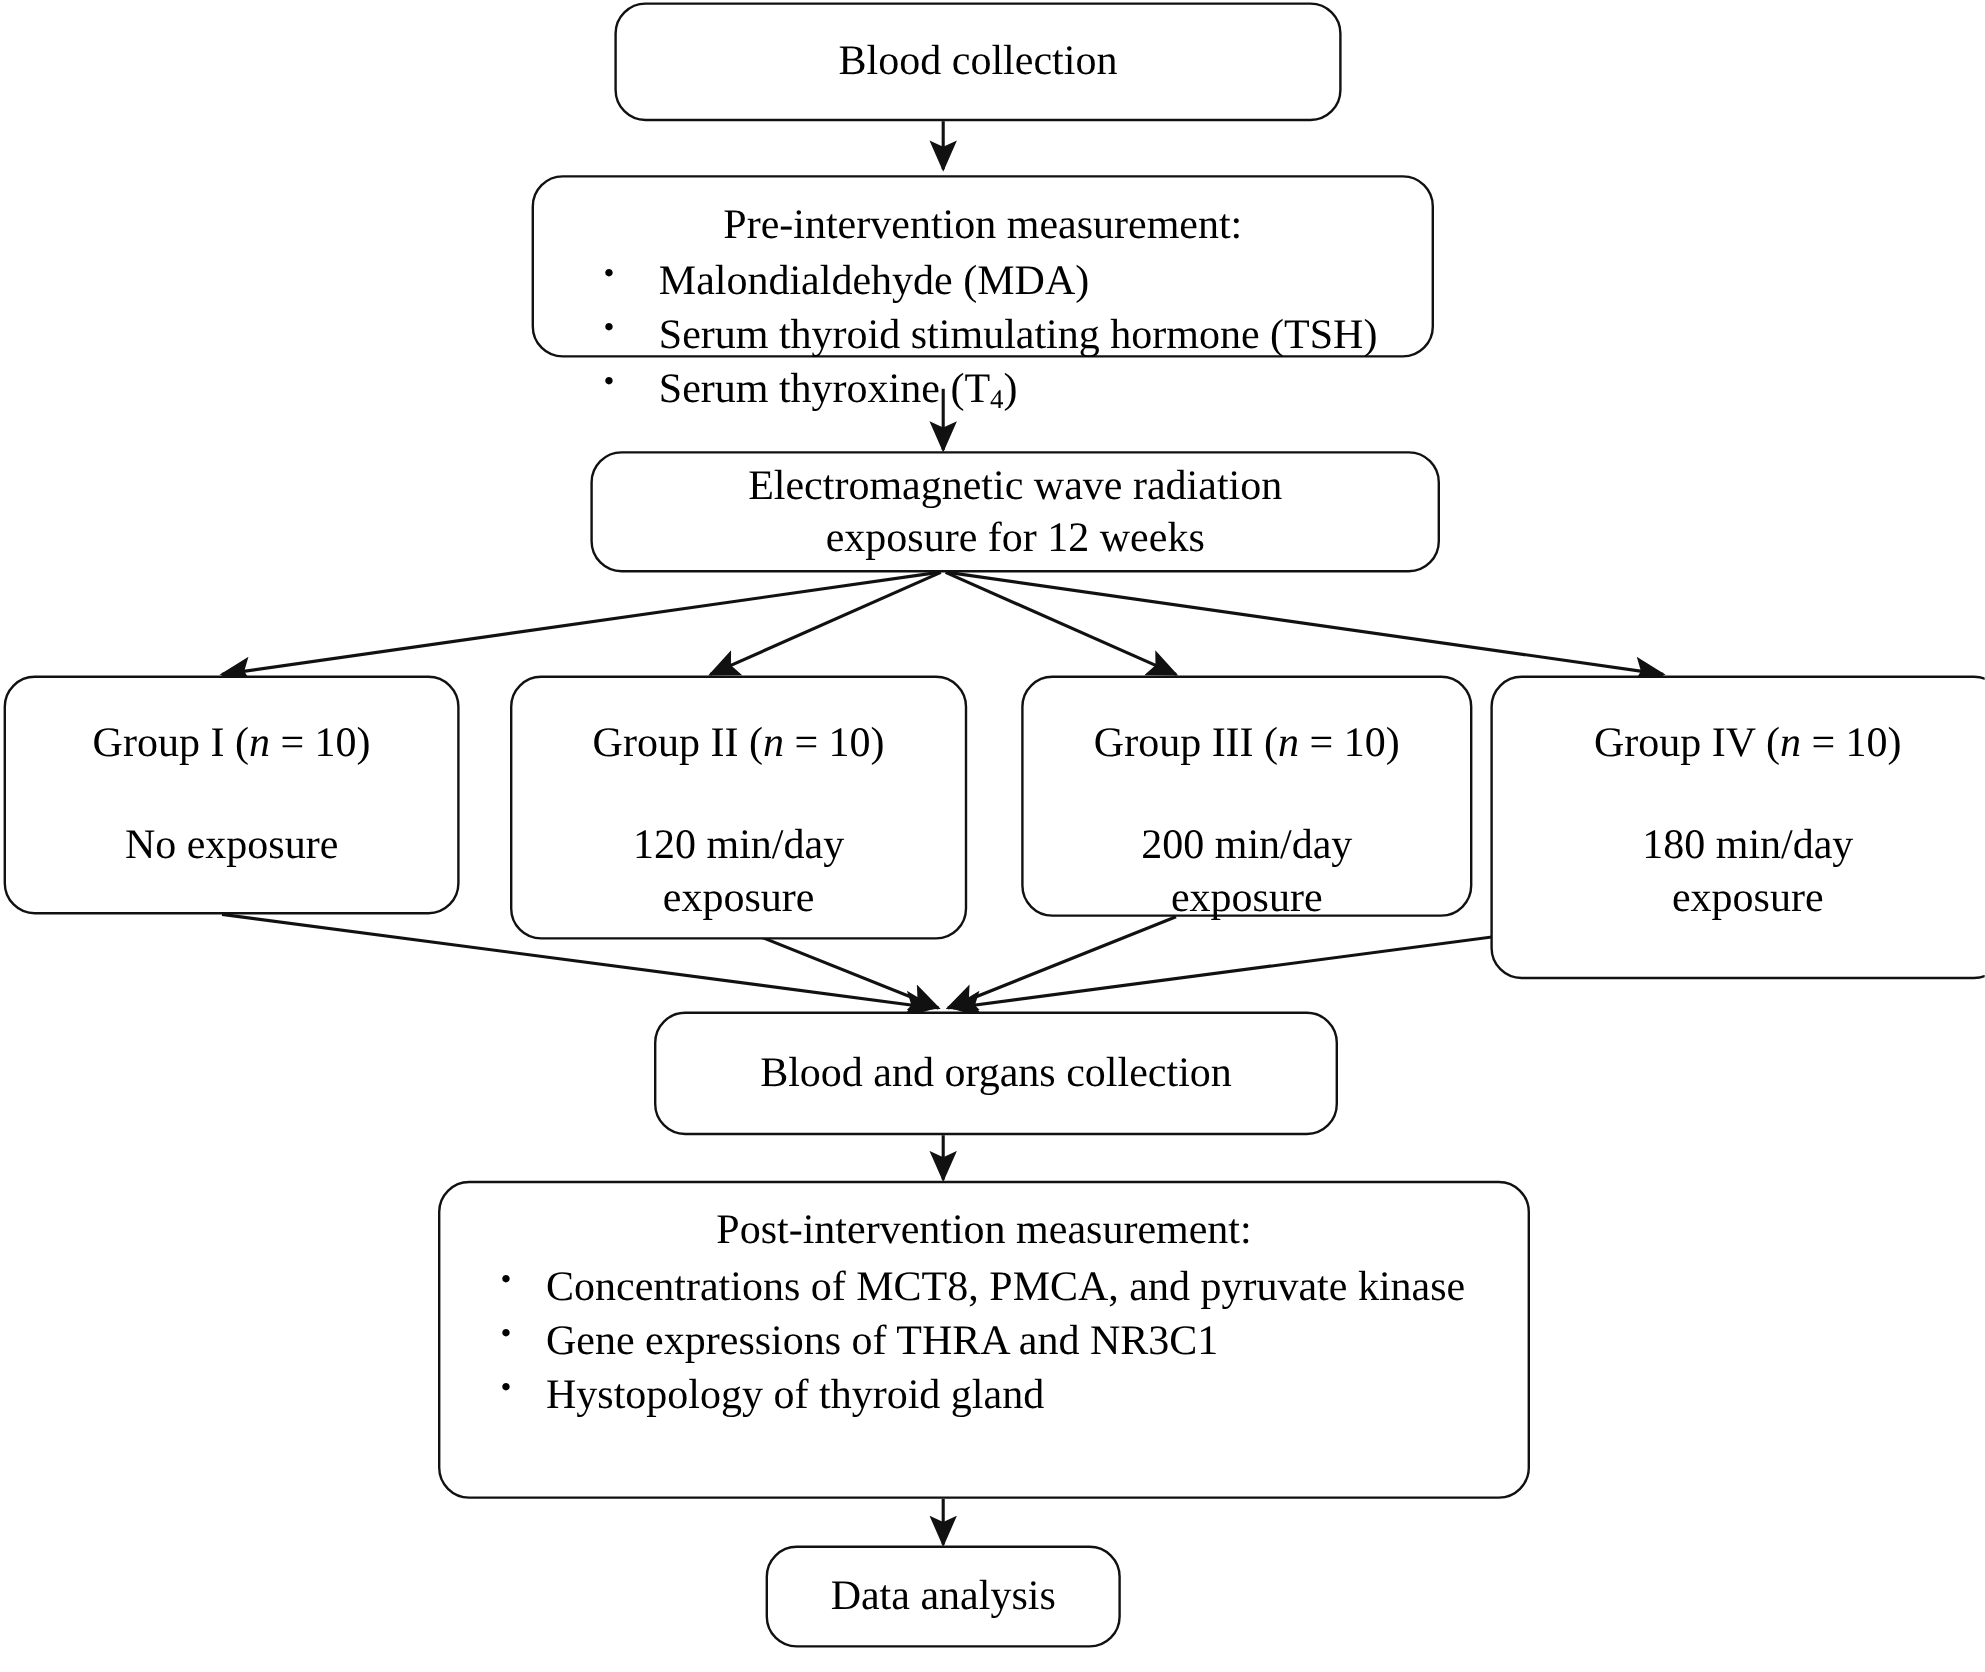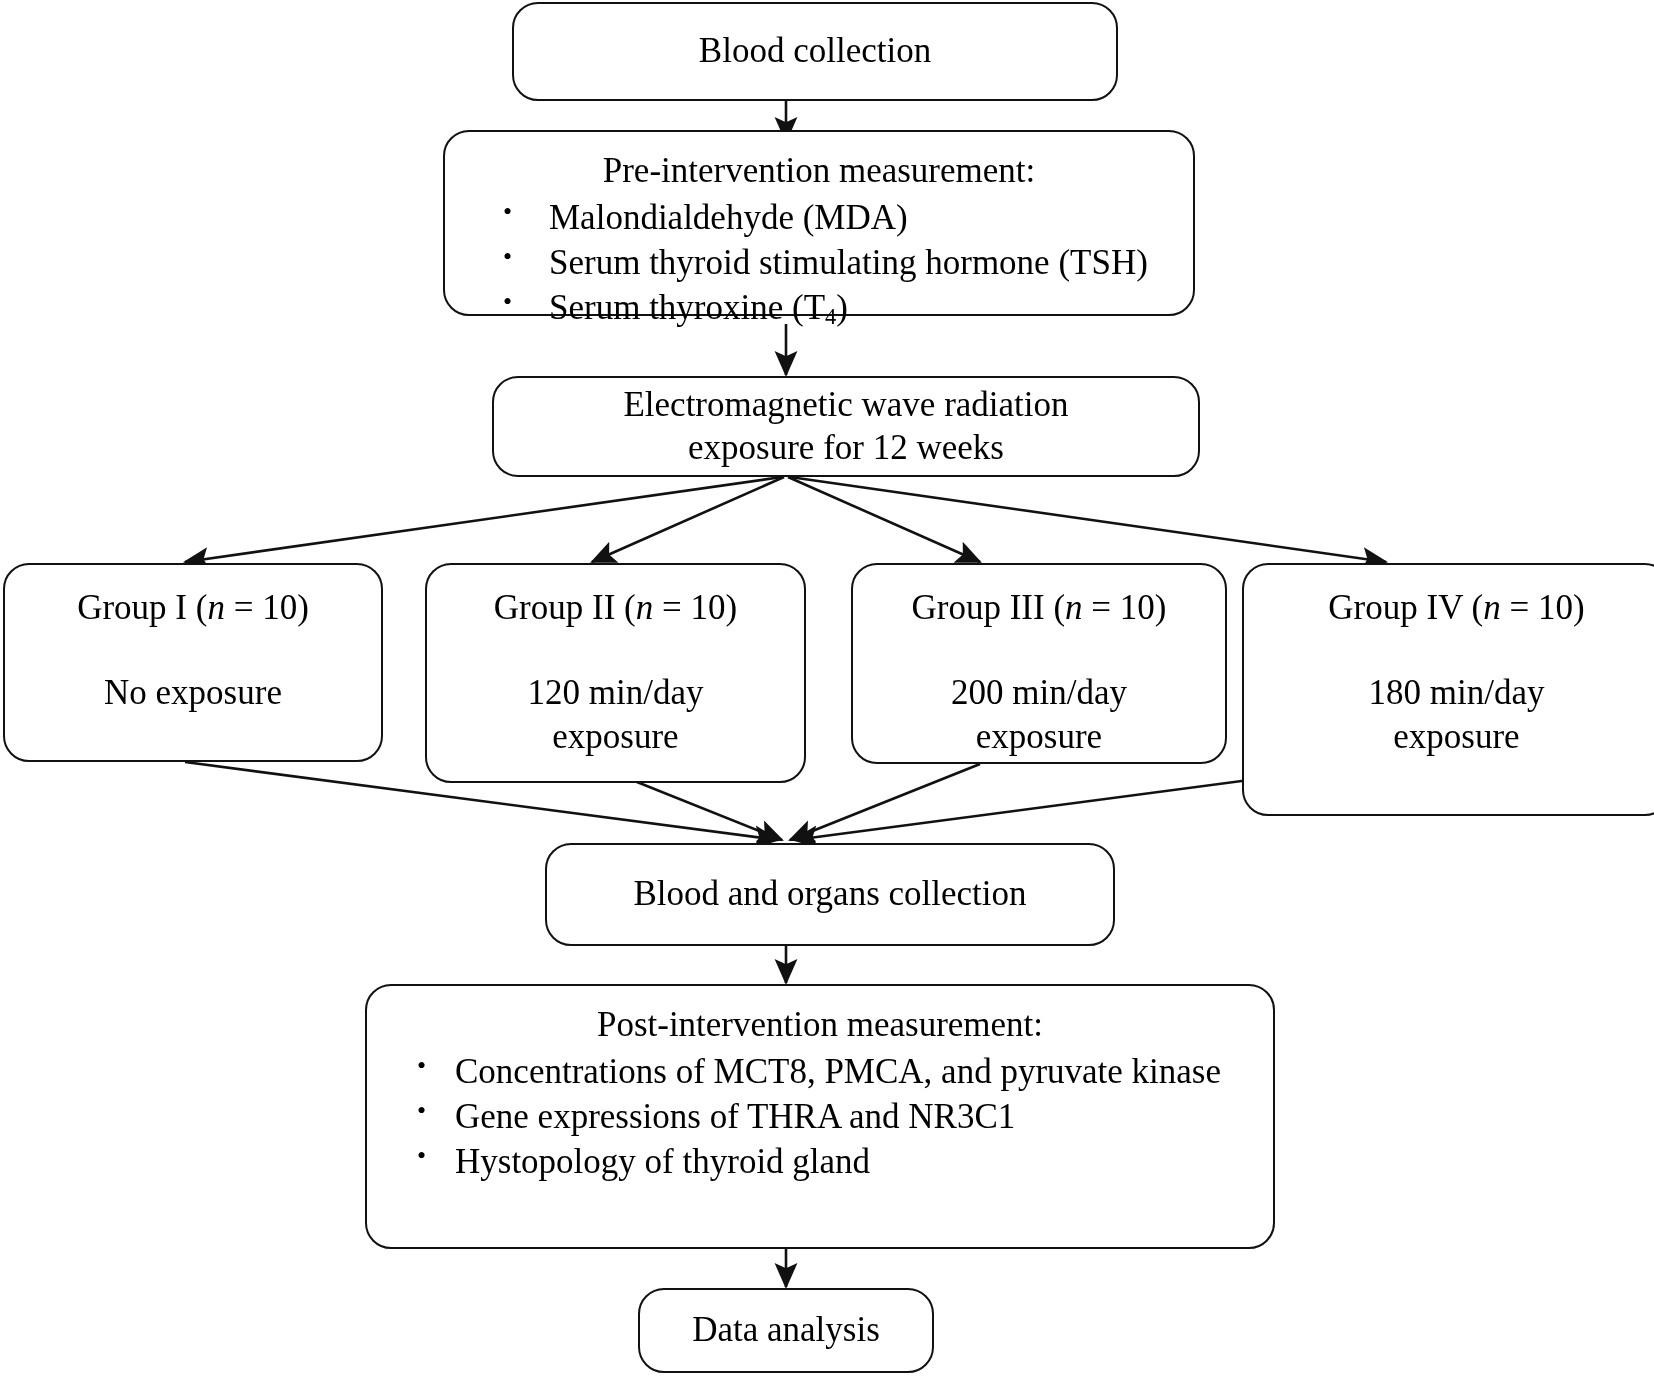--- a/index.html
+++ b/index.html
@@ -71,21 +71,21 @@
     left: 20px;
     top: -1px;
     font-size: 26px;
   }
   .listnode.pre li { padding-left: 74px; }
   .listnode.pre li::before { left: 28px; }
 
   
   .group {
     justify-content: flex-start;
-    padding-top: 22px;
+    padding-top: 33px;
   }
   .group .gtitle {
     font-size: 35px;
     line-height: 1.2;
     white-space: nowrap;
   }
   .group .gbody {
     font-size: 35px;
     line-height: 1.25;
     margin-top: 42px;
@@ -133,21 +133,21 @@
       <line x1="786" y1="946" x2="786" y2="983"></line>
 
       <line x1="786" y1="1249" x2="786" y2="1287"></line>
     </g>
   </svg>
 
   <div class="node" style="left:512px; top:2px; width:606px; height:99px;">
     <div class="title">Blood collection</div>
   </div>
 
-  <div class="node listnode pre" style="left:443px; top:130px; width:752px; height:186px;font-family:Liberation Serif, serif;">
+  <div class="node listnode pre" style="left:443px; top:146px; width:752px; height:152px;font-family:Liberation Serif, serif;">
     <div class="heading">Pre-intervention measurement:</div>
     <ul>
       <li>Malondialdehyde (MDA)</li>
       <li>Serum thyroid stimulating hormone (TSH)</li>
       <li>Serum thyroxine (T<sub>4</sub>)</li>
     </ul>
   </div>
 
   <div class="node" style="left:492px; top:376px; width:708px; height:101px;">
     <div class="title">Electromagnetic wave radiation</div>

